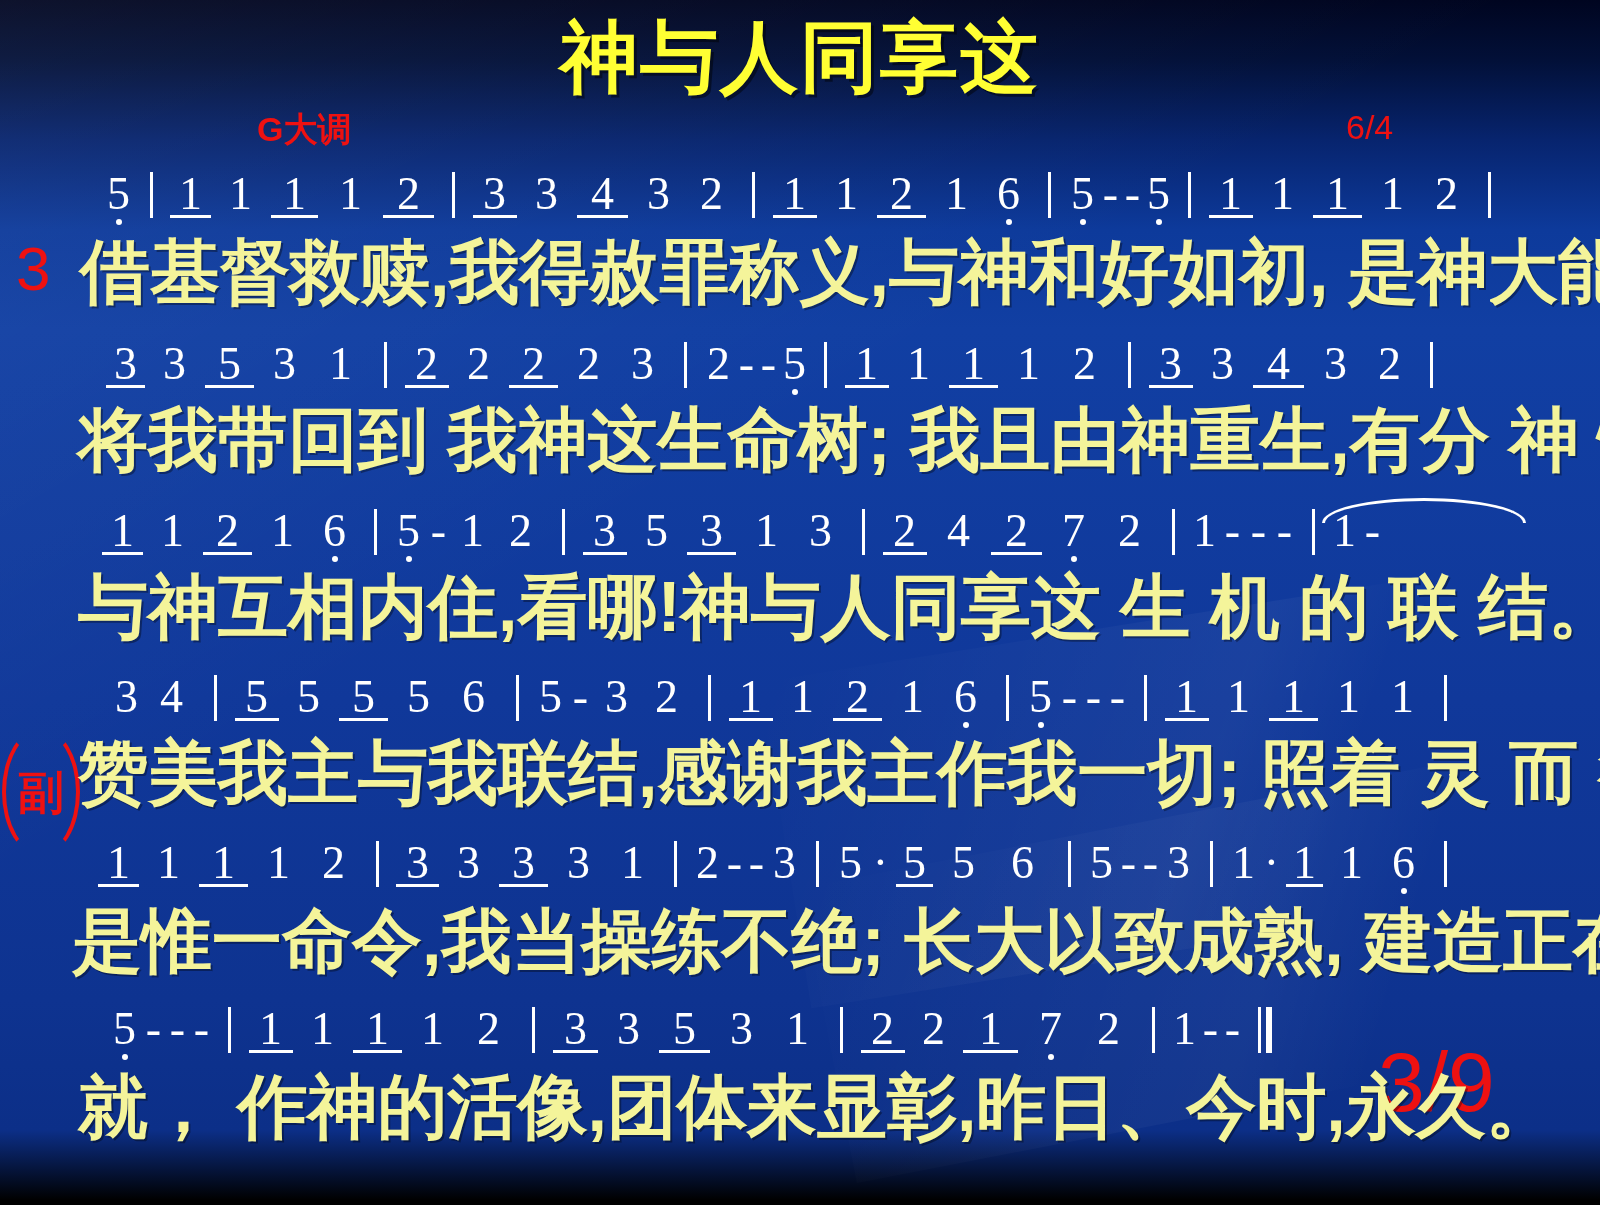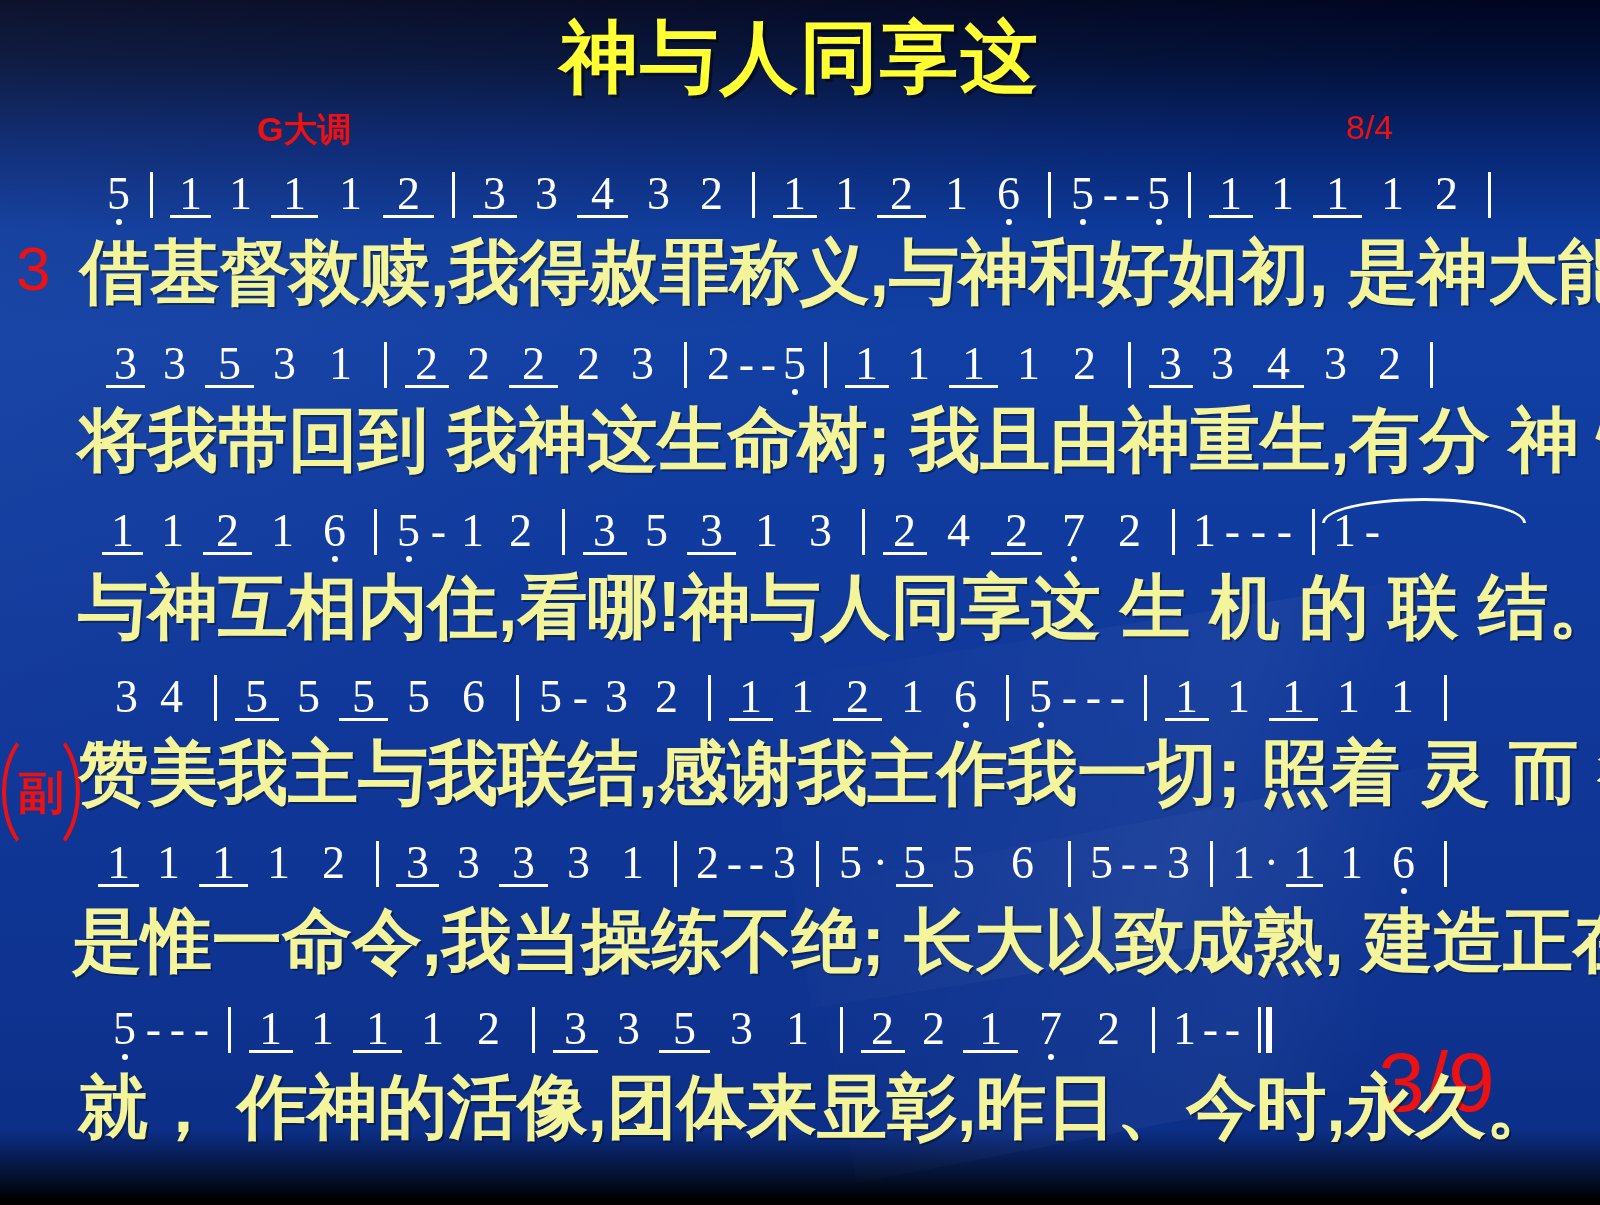--- a/index.html
+++ b/index.html
@@ -137,21 +137,21 @@
 <div id="slide">
 
   <div id="sweep1"></div>
   <div id="sweep2"></div>
 
 
   <div id="song-title">神与人同享这</div>
 
   <div id="key-signature">G大调</div>
 
-  <div id="time-signature">8/4</div>
+  <div id="time-signature">6/4</div>
 
   <div id="verse-number">3</div>
 
   <div id="chorus-marker">
     <span class="paren"></span>
     <span class="glyph">副</span>
   </div>
 
   <div id="page-indicator">3/9</div>
 

